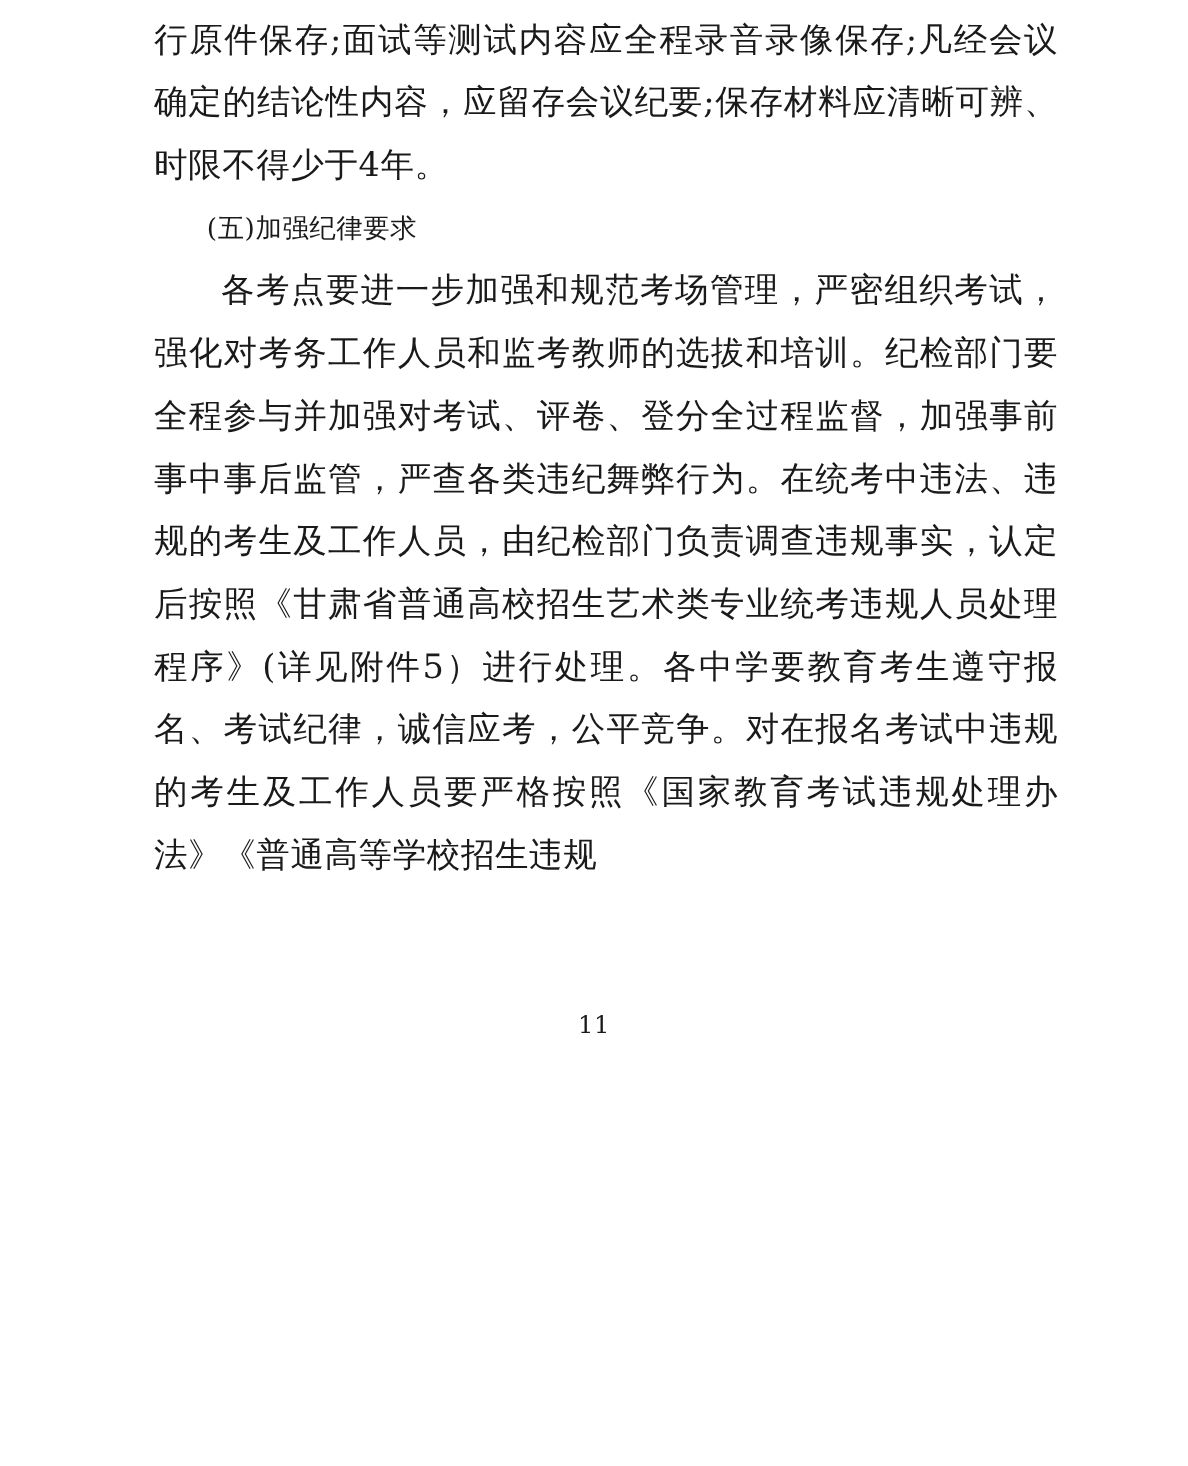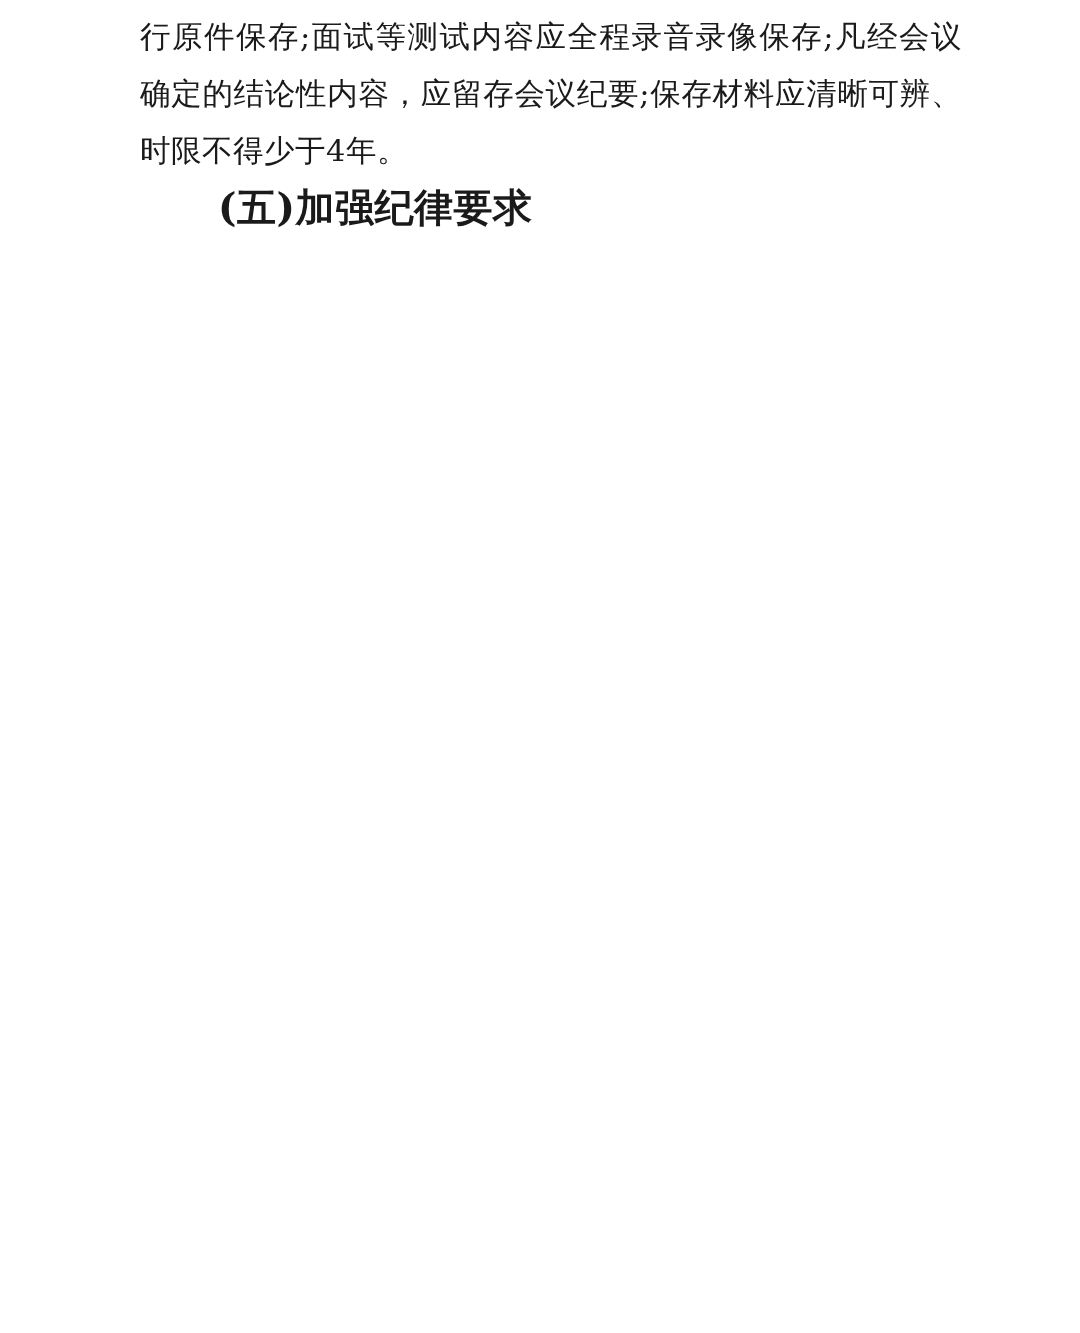--- a/index.html
+++ b/index.html
@@ -34,22 +34,22 @@
   .para {
     margin: 0;
     text-indent: 0;
   }
   .para.indent {
     text-indent: 2em;
   }
   .heading {
     margin: 0;
     text-indent: 2em;
-    font-weight: 700;
-    font-size: 39px;
+    font-weight: 400;
+    font-size: 24px;
     line-height: 57px;
     letter-spacing: 0.5px;
   }
   .page-number {
     position: absolute;
     left: 0;
     right: 0;
     bottom: 64px;
     text-align: center;
     font-size: 22px;
@@ -58,14 +58,16 @@
     letter-spacing: 0.5px;
   }
 </style>
 </head>
 <body>
 
 <div class="page">
   <div class="doc-body">
     <p class="para">行原件保存;面试等测试内容应全程录音录像保存;凡经会议确定的结论性内容，应留存会议纪要;保存材料应清晰可辨、时限不得少于4年。</p>
     <p class="heading">(五)加强纪律要求</p>
+    <p class="para indent">各考点要进一步加强和规范考场管理，严密组织考试，强化对考务工作人员和监考教师的选拔和培训。纪检部门要全程参与并加强对考试、评卷、登分全过程监督，加强事前事中事后监管，严查各类违纪舞弊行为。在统考中违法、违规的考生及工作人员，由纪检部门负责调查违规事实，认定后按照《甘肃省普通高校招生艺术类专业统考违规人员处理程序》(详见附件5）进行处理。各中学要教育考生遵守报名、考试纪律，诚信应考，公平竞争。对在报名考试中违规的考生及工作人员要严格按照《国家教育考试违规处理办法》《普通高等学校招生违规</p>
   </div>
+  <div class="page-number">11</div>
 </div>
 
 </body></html>

